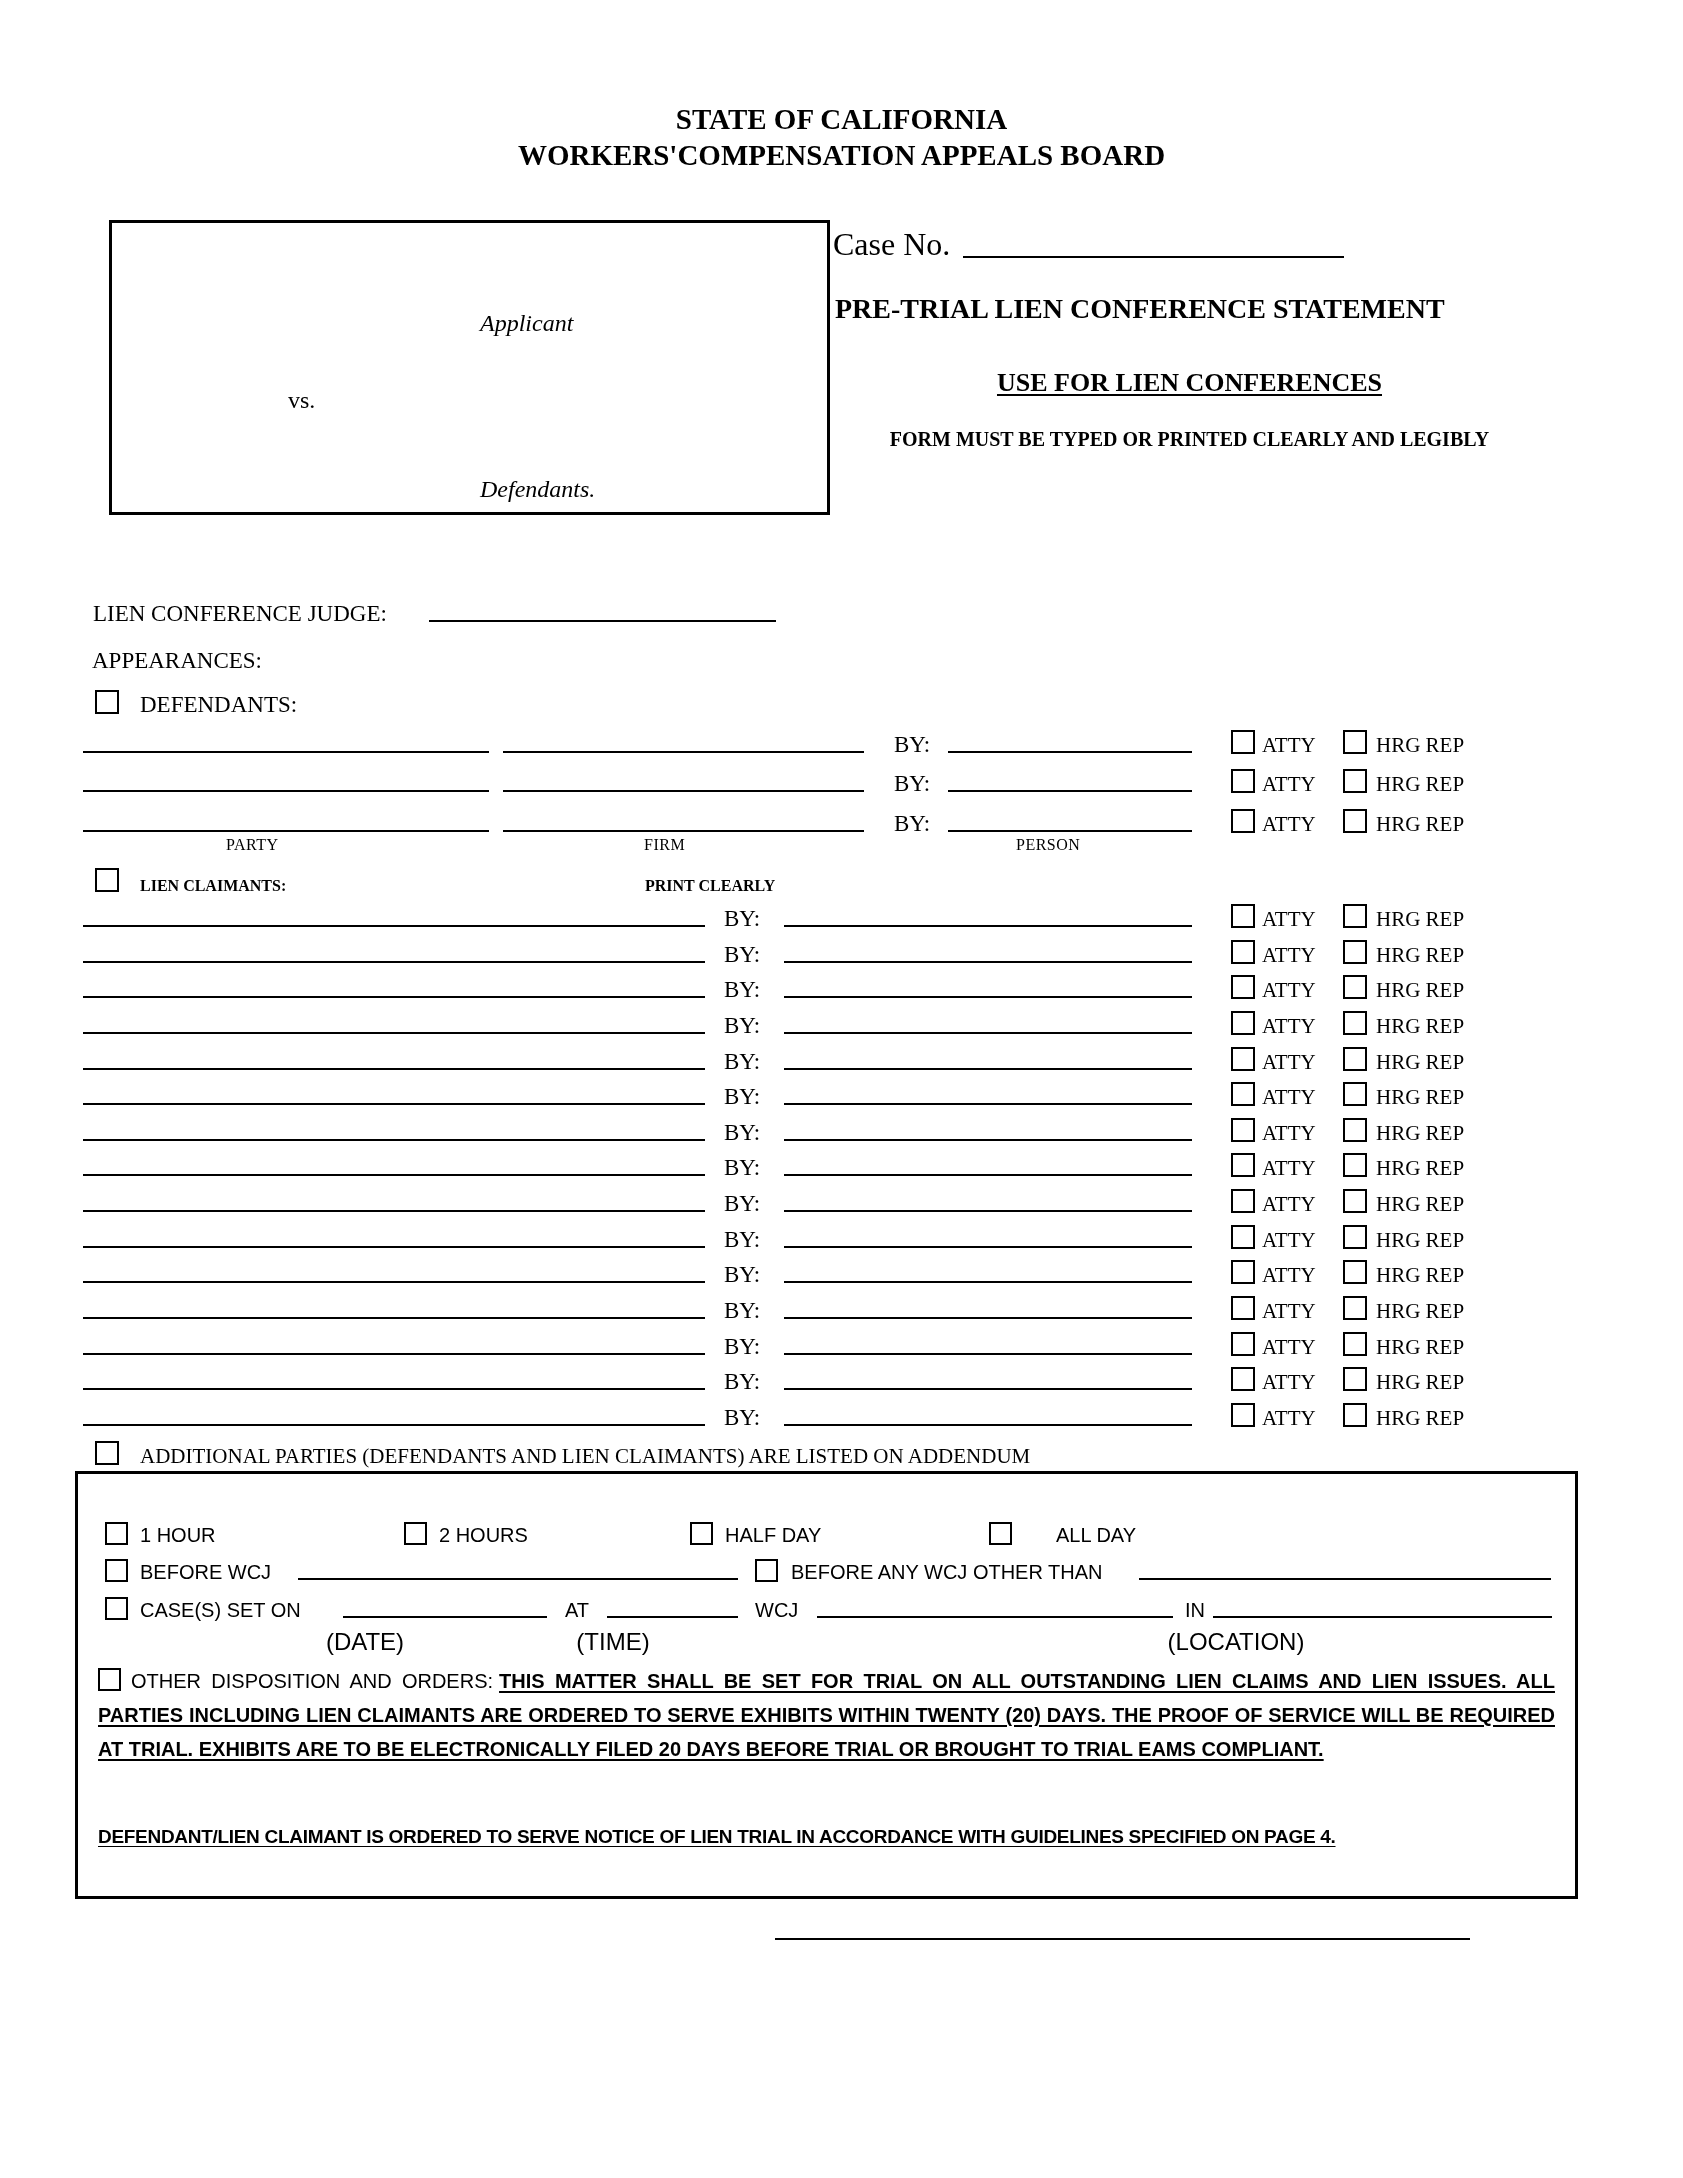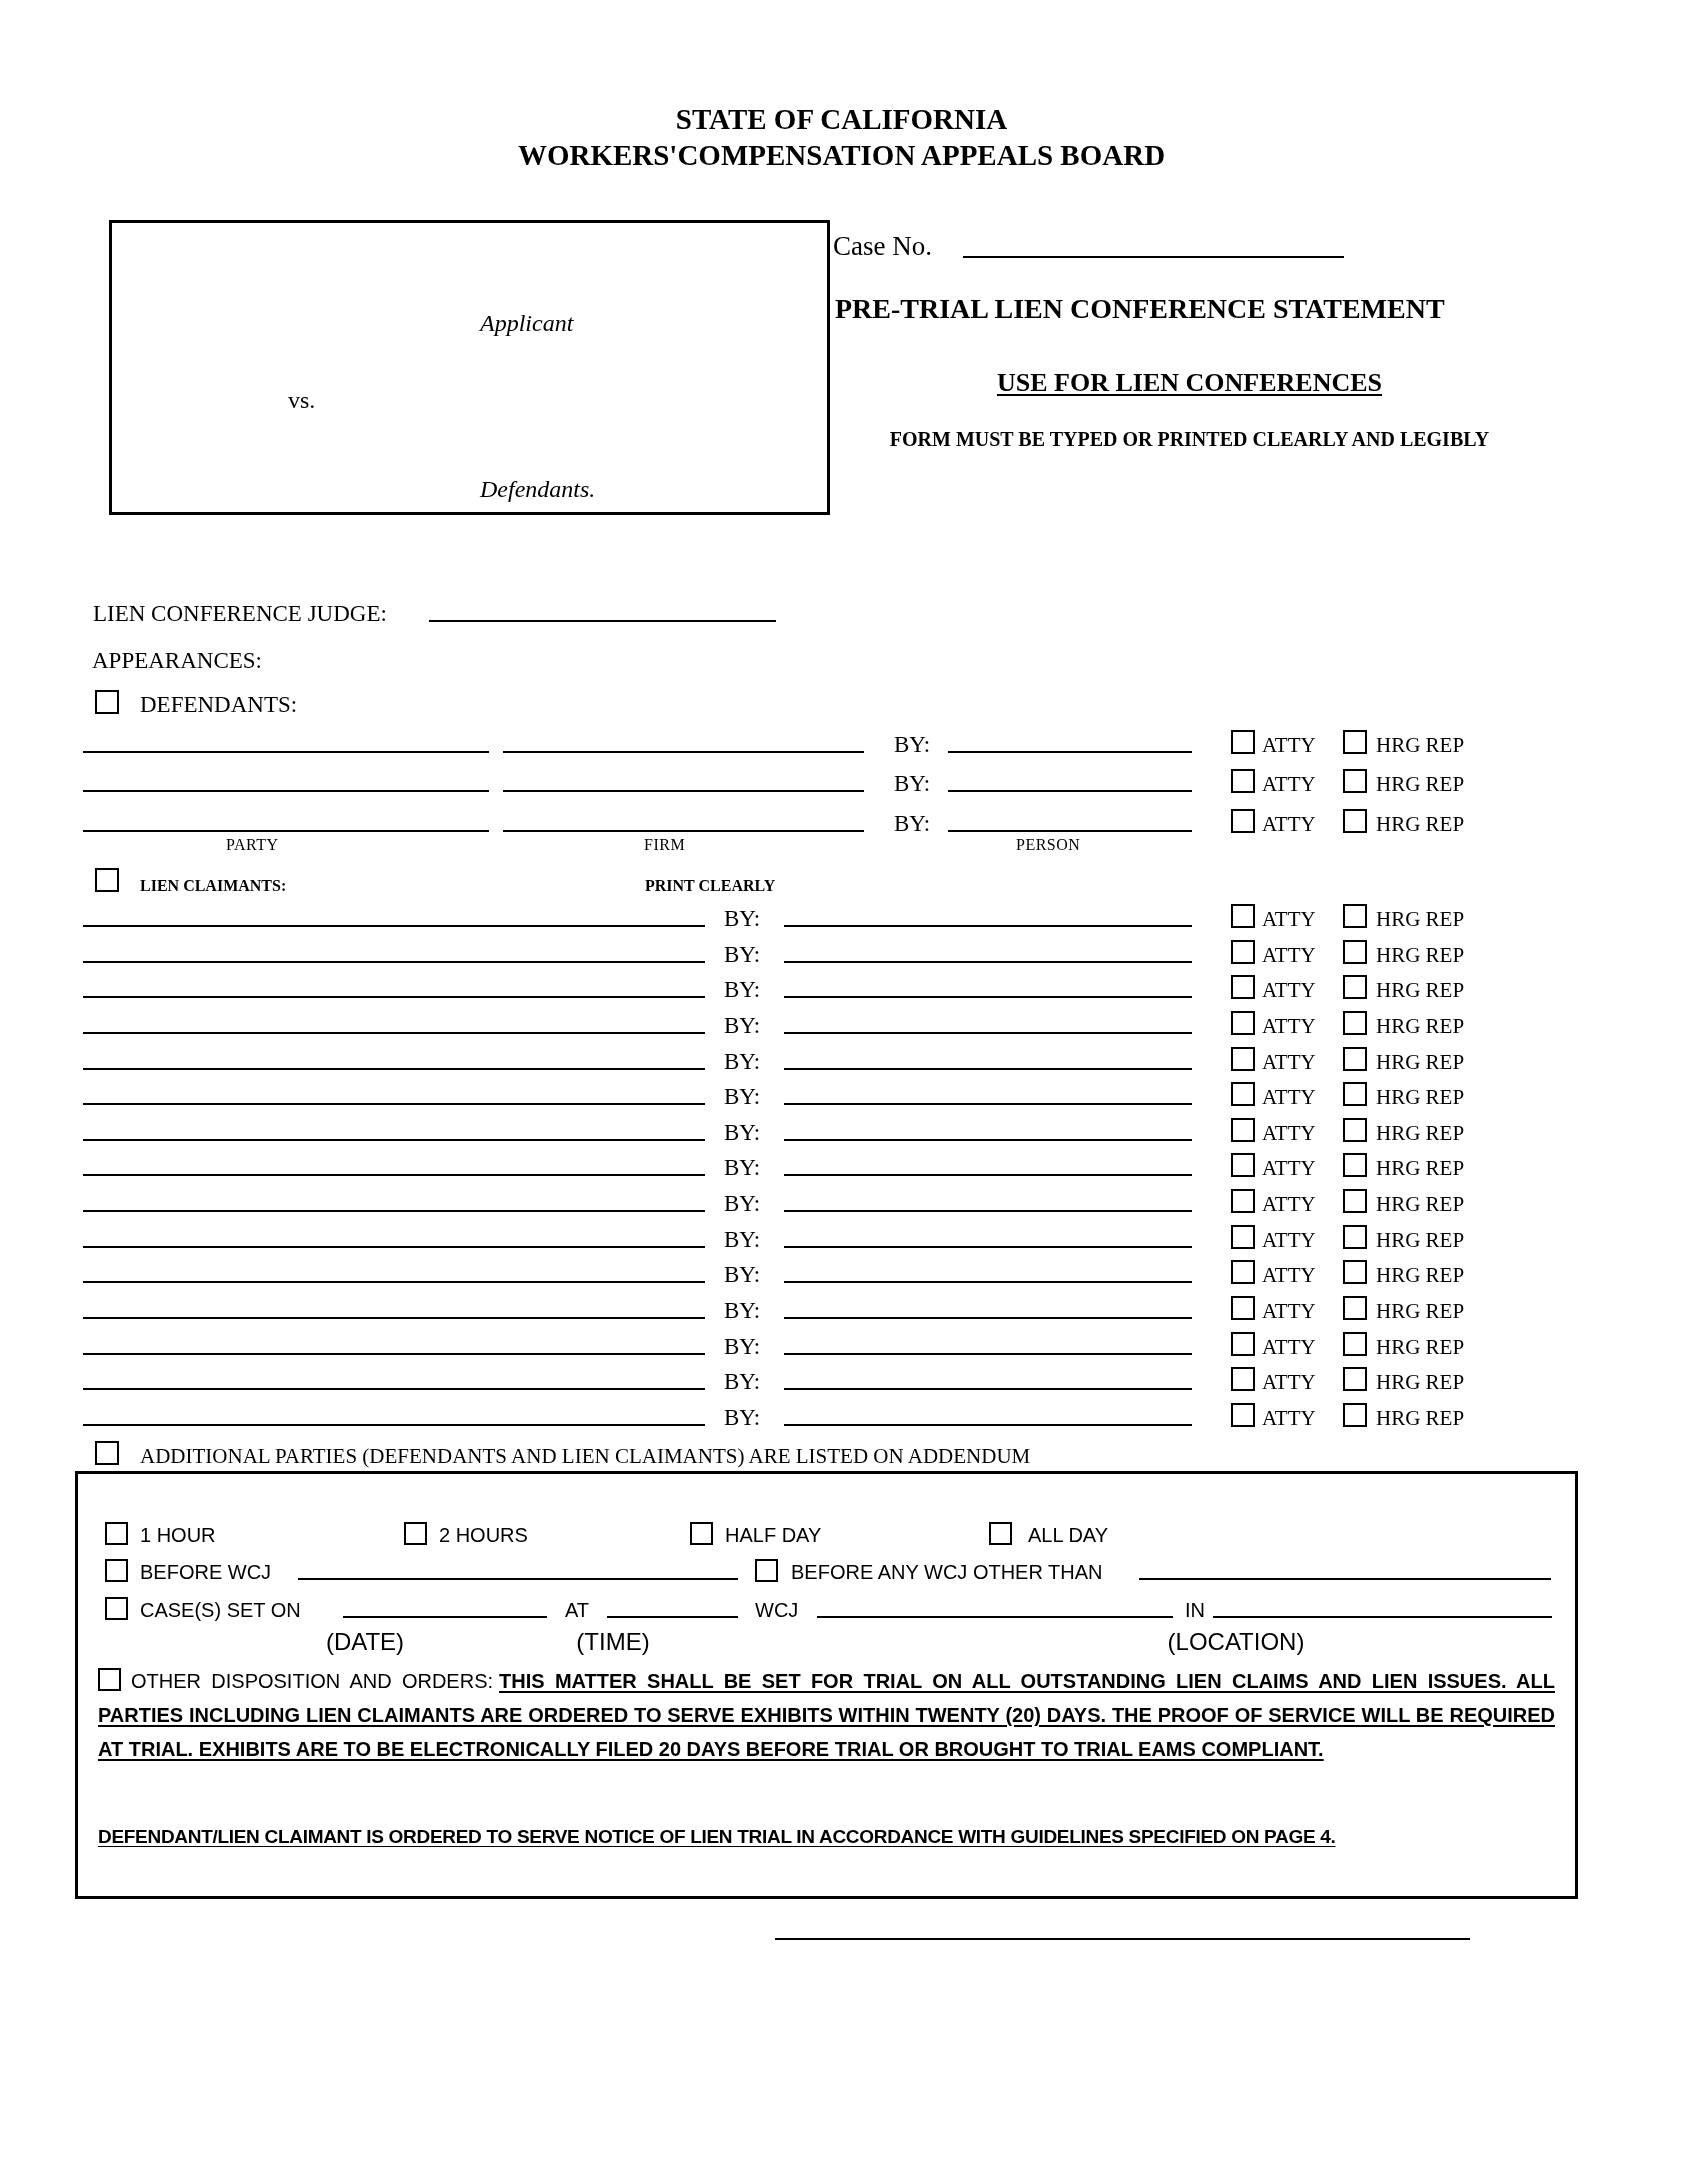--- a/index.html
+++ b/index.html
@@ -17,21 +17,21 @@
   .capbox .cap-vs{position:absolute;left:176px;top:164px;font-size:24px;}
   .capbox .cap-def{position:absolute;left:368px;top:253px;font-size:24px;font-style:italic;}
 
   
   .row{position:absolute;left:0;width:1683px;height:36px;}
   .row .lbl{position:absolute;bottom:2px;font-size:23px;line-height:1.1;white-space:nowrap;}
   .row .lbl.sm{font-size:21px;}
   .row .fill{position:absolute;bottom:6px;height:0;border-bottom:2px solid #000;}
   .row .cb{position:absolute;bottom:5px;width:20px;height:20px;border:2px solid #000;background:#fff;}
 
-  .caseno .lbl{font-size:27px;margin-top:42px;}
+  .caseno .lbl{font-size:32px;margin-top:42px;}
 
   .title{left:835px;top:293px;width:713px;font-size:28px;font-weight:bold;white-space:nowrap;}
   .subtitle{left:837px;top:368px;width:705px;text-align:center;font-size:26px;font-weight:bold;}
   .subtitle span{text-decoration:underline;text-underline-offset:3px;}
   .instruction{left:837px;top:428px;width:705px;text-align:center;font-size:20px;font-weight:bold;}
 
   .appearances{left:92px;top:648px;font-size:23px;}
   .colcap{top:836px;font-size:16px;letter-spacing:0.5px;}
   .lienhdr .lbl{font-size:16px;font-weight:bold;}
   .addl .lbl{font-size:21px;}
@@ -274,21 +274,21 @@
 
   <div class="abs dbox">
     <div class="drow" style="top:44px">
       <span class="dcb" style="left:27px"></span>
       <span class="dlbl" style="left:62px">1 HOUR</span>
       <span class="dcb" style="left:326px"></span>
       <span class="dlbl" style="left:361px">2 HOURS</span>
       <span class="dcb" style="left:612px"></span>
       <span class="dlbl" style="left:647px">HALF DAY</span>
       <span class="dcb" style="left:911px"></span>
-      <span class="dlbl" style="left:950px">ALL DAY</span>
+      <span class="dlbl" style="left:978px">ALL DAY</span>
     </div>
     <div class="drow" style="top:81px">
       <span class="dcb" style="left:27px"></span>
       <span class="dlbl" style="left:62px">BEFORE WCJ</span>
       <span class="dfill" style="left:220px;width:440px"></span>
       <span class="dcb" style="left:677px"></span>
       <span class="dlbl" style="left:713px">BEFORE ANY WCJ OTHER THAN</span>
       <span class="dfill" style="left:1061px;width:412px"></span>
     </div>
     <div class="drow" style="top:119px">

